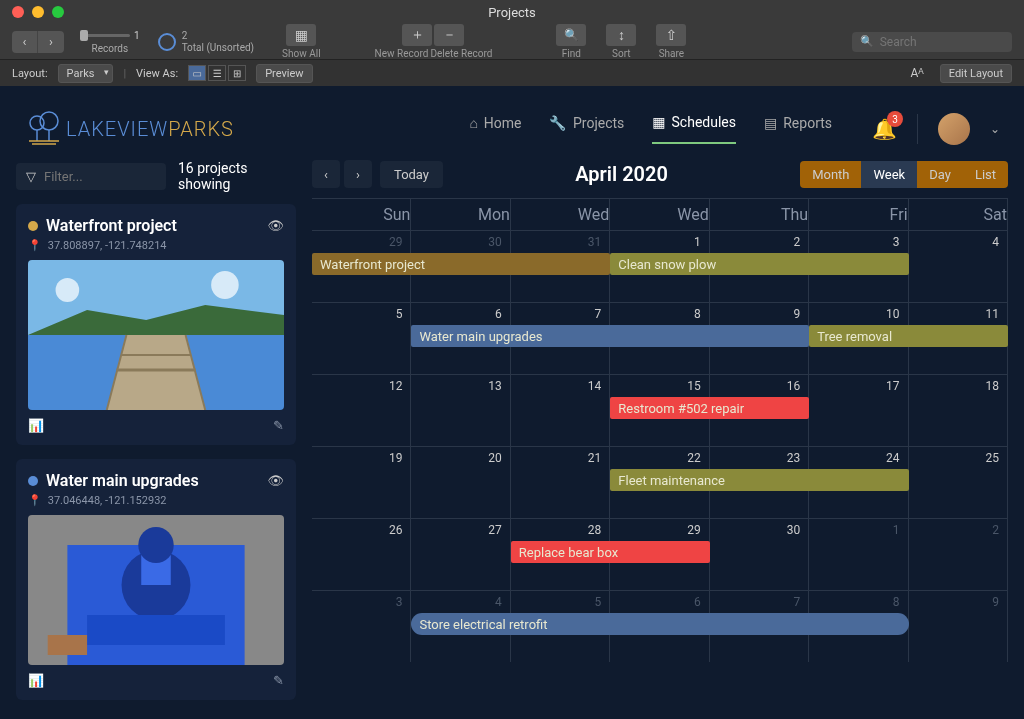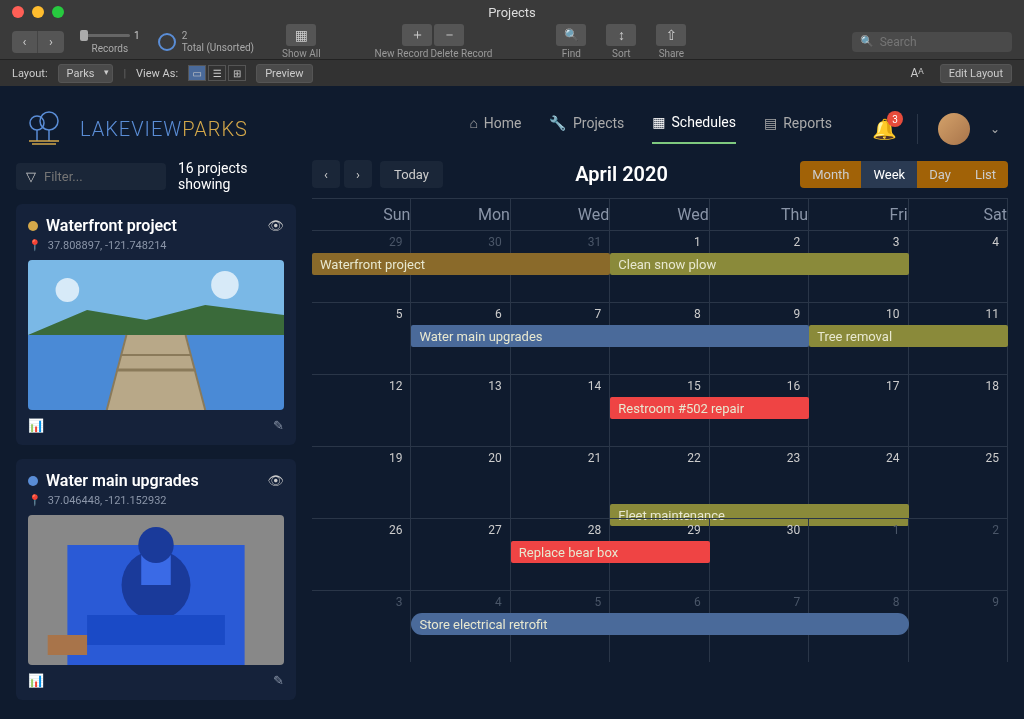--- a/index.html
+++ b/index.html
@@ -41,21 +41,21 @@
 .view-icons { display: flex; gap: 2px; }
 .view-icon { width: 18px; height: 16px; border: 1px solid #555; display: flex; align-items: center; justify-content: center; font-size: 10px; cursor: pointer; }
 .view-icon.active { background: #4a6a9a; }
 .preview-btn { background: #4a4a4a; border: 1px solid #555; border-radius: 3px; padding: 2px 8px; cursor: pointer; }
 .edit-layout-btn { background: #4a4a4a; border: 1px solid #555; border-radius: 3px; padding: 2px 8px; cursor: pointer; font-size: 11px; }
 .aa-icon { font-size: 12px; margin-right: 6px; }
 
 
 .app-container { background: #0f1b2e; height: calc(719px - 24px - 36px - 26px); display: flex; flex-direction: column; }
 .app-header { display: flex; align-items: center; padding: 16px 24px 0 24px; height: 70px; }
-.logo { display: flex; align-items: center; gap: 16px; }
+.logo { display: flex; align-items: center; gap: 2px; }
 .logo-icon { width: 40px; height: 40px; }
 .logo-text { font-size: 20px; letter-spacing: 1px; }
 .logo-text .lv { color: #5a8dd6; font-weight: 300; }
 .logo-text .pk { color: #d4a84a; font-weight: 300; }
 .nav-tabs { display: flex; gap: 28px; margin-left: auto; }
 .nav-tab { display: flex; align-items: center; gap: 6px; color: #aaa; cursor: pointer; padding-bottom: 12px; font-size: 14px; }
 .nav-tab.active { color: #fff; border-bottom: 2px solid #7fc97f; }
 .header-right { display: flex; align-items: center; gap: 20px; margin-left: 40px; }
 .bell-badge { position: relative; }
 .bell-icon { color: #5a6a8a; font-size: 20px; }
@@ -371,21 +371,21 @@
             <div class="cal-week">
               <div class="cal-days">
                 <div class="cal-day">19</div>
                 <div class="cal-day">20</div>
                 <div class="cal-day">21</div>
                 <div class="cal-day">22</div>
                 <div class="cal-day">23</div>
                 <div class="cal-day">24</div>
                 <div class="cal-day">25</div>
               </div>
-              <div class="cal-event ev-olive" style="left: 42.8571%; width: 42.8571%; margin-top: 35px;">Fleet maintenance</div>
+              <div class="cal-event ev-olive" style="left: 42.8571%; width: 42.8571%;">Fleet maintenance</div>
             </div>
             <div class="cal-week">
               <div class="cal-days">
                 <div class="cal-day">26</div>
                 <div class="cal-day">27</div>
                 <div class="cal-day">28</div>
                 <div class="cal-day">29</div>
                 <div class="cal-day">30</div>
                 <div class="cal-day other">1</div>
                 <div class="cal-day other">2</div>

